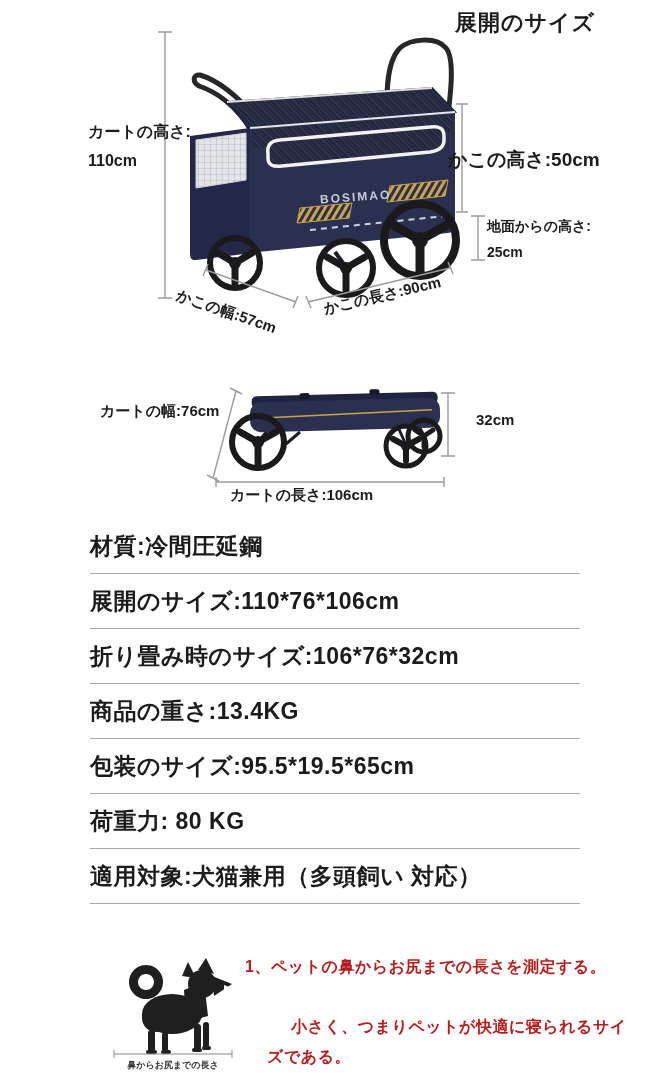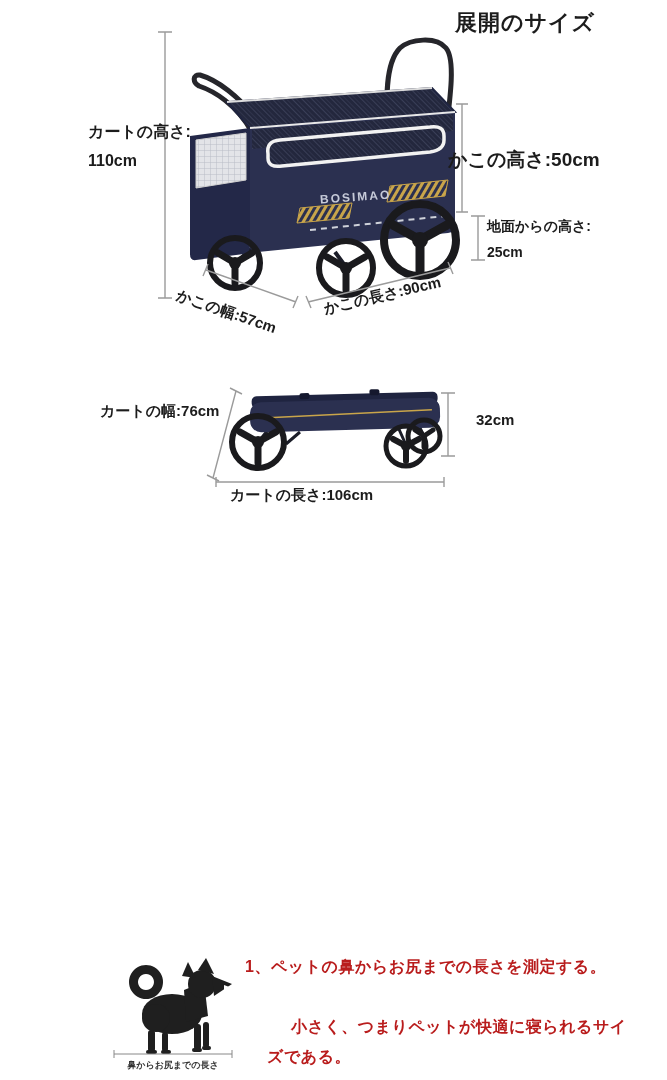--- a/index.html
+++ b/index.html
@@ -153,19 +153,28 @@
   <div class="lbl" style="left:487px;top:218px;font-size:14px;">地面からの高さ:</div>
   <div class="lbl" style="left:487px;top:244px;font-size:14px;">25cm</div>
   <div class="lbl rot" style="left:180px;top:286px;font-size:15px;transform:rotate(19deg);">かこの幅:57cm</div>
   <div class="lbl rot" style="left:322px;top:300px;font-size:15px;transform:rotate(-13deg);">かこの長さ:90cm</div>
   <div class="brand">BOSIMAO</div>
 
   <div class="lbl" style="left:100px;top:402px;font-size:15px;">カートの幅:76cm</div>
   <div class="lbl" style="left:468px;top:411px;font-size:15px;margin-left:8px;">32cm</div>
   <div class="lbl center" style="left:230px;top:486px;width:200px;font-size:15px;">カートの長さ:106cm</div>
 
+  <div class="specs">
+    <div class="spec-row">材質:冷間圧延鋼</div>
+    <div class="spec-row">展開のサイズ:110*76*106cm</div>
+    <div class="spec-row">折り畳み時のサイズ:106*76*32cm</div>
+    <div class="spec-row">商品の重さ:13.4KG</div>
+    <div class="spec-row">包装のサイズ:95.5*19.5*65cm</div>
+    <div class="spec-row">荷重力: 80 KG</div>
+    <div class="spec-row">適用対象:犬猫兼用（多頭飼い 対応）</div>
+  </div>
 
   <div class="gline" style="top:957px;">1、ペットの鼻からお尻までの長さを測定する。</div>
   <div class="gline" style="top:1017px;left:267px;margin-left:24px;">小さく、つまりペットが快適に寝られるサイ</div>
   <div class="gline" style="top:1047px;left:267px;">ズである。</div>
   <div class="dog-caption">鼻からお尻までの長さ</div>
 
 </div>
 
 </body></html>

